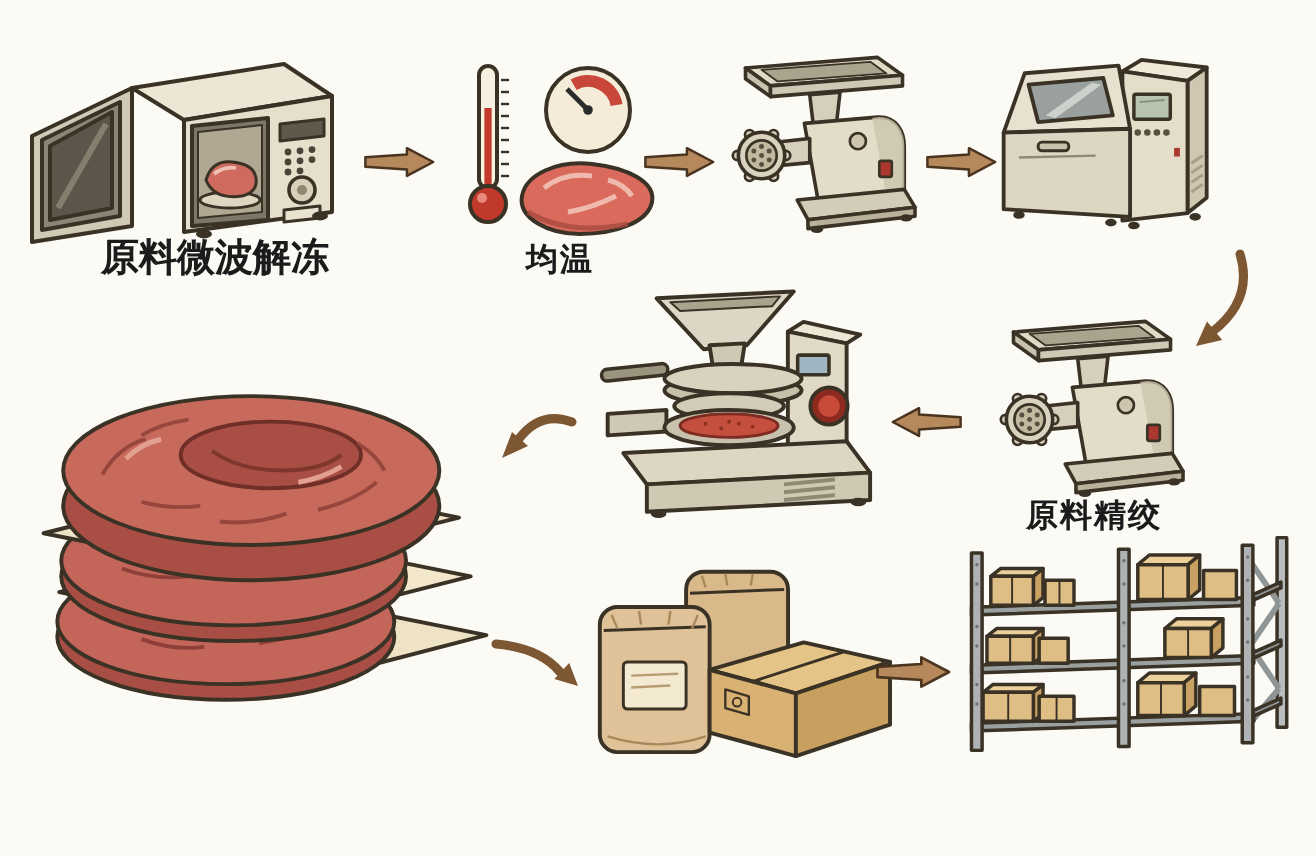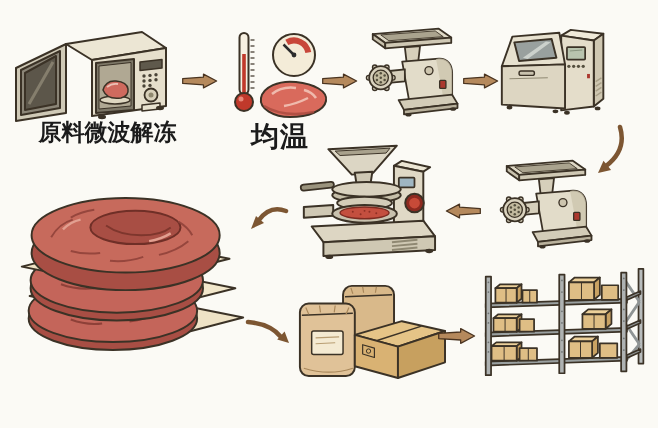--- a/index.html
+++ b/index.html
@@ -1,23 +1,23 @@
 <!DOCTYPE html>
 <html><head>
 <meta charset="utf-8">
 <style>
   html,body{margin:0;padding:0;}
   body{font-family:"Liberation Sans",sans-serif;background:#ffffff;}
   .canvas{position:relative;width:658px;height:428px;background:#fbfaf5;overflow:hidden;}
   .abs{position:absolute;}
   .step-label{
-    position:absolute;text-align:center;font-weight:700;font-size:28px;
+    position:absolute;text-align:center;font-weight:700;font-size:16px;
     color:#1b1b1b;letter-spacing:1px;line-height:1.1;
   }
-  .lbl-sm{font-size:23px;letter-spacing:0px;}
+  .lbl-sm{font-size:19px;letter-spacing:0px;}
   svg{display:block;}
 </style>
 </head>
 <body>
 
 <div class="canvas">
 
   <svg width="0" height="0" style="position:absolute" aria-hidden="true">
     <symbol id="sym-grinder" viewBox="0 0 112 102">
       <g stroke="#3b3226" stroke-width="2" stroke-linejoin="round">
@@ -189,20 +189,21 @@
   <svg class="abs" style="left:592px;top:124px;" width="36" height="56" viewBox="0 0 36 56">
     <path d="M 28,3 Q 35,26 14,42" stroke="#7d5632" stroke-width="4.5" fill="none" stroke-linecap="round"></path>
     <polygon points="6,49 11.5,36.8 19.1,46" fill="#7d5632"></polygon>
   </svg>
 
   <div class="abs" style="left:496px;top:158px;">
     <svg width="100" height="91" viewBox="0 0 112 102">
       <use href="#sym-grinder"></use>
     </svg>
   </div>
+  <div class="step-label" style="left:488px;top:250px;width:118px;">原料精绞</div>
 
   <svg class="abs" style="left:445px;top:201px;" width="36" height="20" viewBox="0 0 52 22">
     <polygon points="51,7.5 21,5.5 21,1 2,11 21,21 21,16.5 51,14.5" fill="#b5895c" stroke="#4a3420" stroke-width="1.8" stroke-linejoin="round"></polygon>
   </svg>
 
   <div class="abs" style="left:296px;top:144px;">
     <svg width="142" height="120" viewBox="0 0 145 122">
       <g stroke="#3b3226" stroke-width="2" stroke-linejoin="round">
         <polygon points="33,5 103,1.5 79,29 57,31" fill="#dcd6c4"></polygon>
         <polygon points="40,7 96,4 92,9 45,11.5" fill="#a9a28d" stroke-width="1"></polygon>

